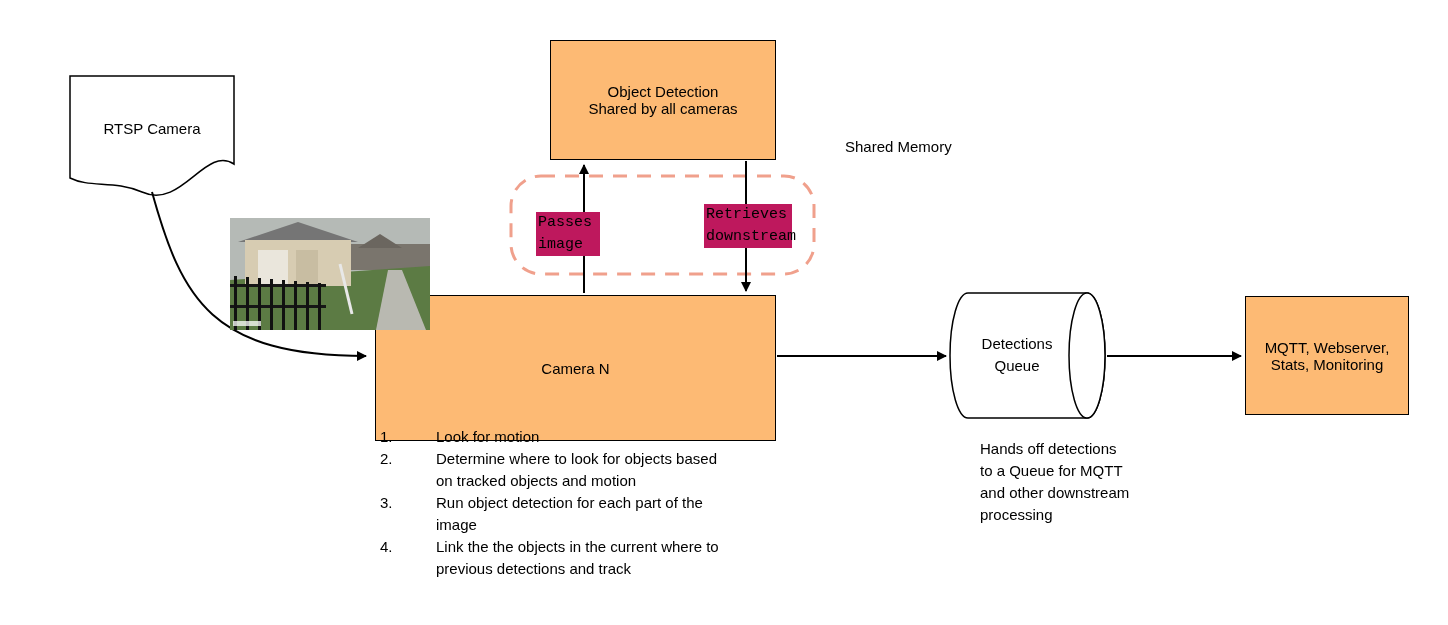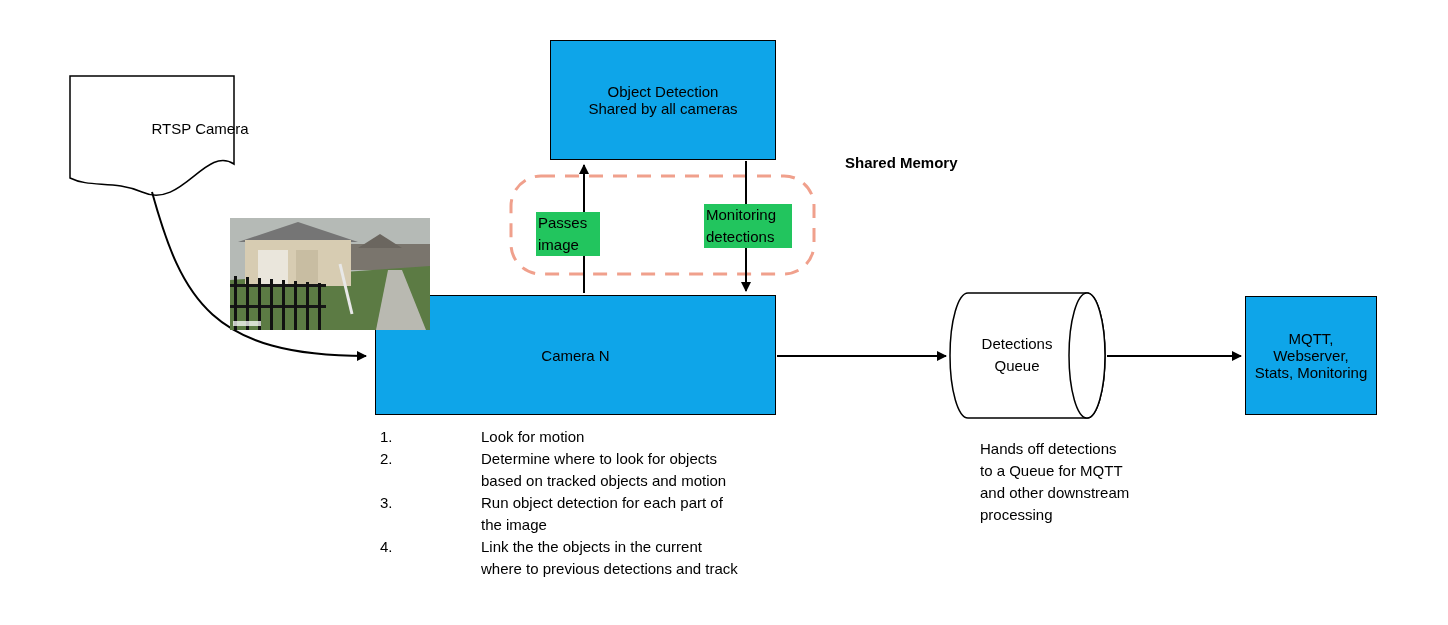--- a/index.html
+++ b/index.html
@@ -4,42 +4,42 @@
 <style>
   html,body { margin:0; padding:0; background:#ffffff; }
   .canvas {
     position:relative; width:1448px; height:625px; background:#ffffff;
     font-family:"Liberation Sans","DejaVu Sans",sans-serif;
     font-size:15px; color:#000; overflow:hidden;
   }
   .overlay { position:absolute; left:0; top:0; width:1448px; height:625px; }
   .abs { position:absolute; line-height:22px; }
   .node {
-    position:absolute; background:#0ea5e9; border:1.5px solid #000;
+    position:absolute; background:#fdba74; border:1.5px solid #000;
     display:flex; align-items:center; justify-content:center;
     text-align:center; box-sizing:border-box;
   }
   .node-object-detection { left:550px; top:40px;  width:226px; height:120px; }
-  .node-camera-n         { left:375px; top:295px; width:401px; height:120px; }
-  .node-mqtt             { left:1245px; top:296px; width:132px; height:119px; padding:0 8px; }
+  .node-camera-n         { left:375px; top:295px; width:401px; height:146px; }
+  .node-mqtt             { left:1245px; top:296px; width:164px; height:119px; padding:0 8px; }
   .italic { }
-  .bold   { font-weight:bold;margin-top:16px; }
-  .whitebg { background:#22c55e; width:fit-content; padding:0 2px; }
-  .rtsp-label      { left:70px;  top:118px; width:164px; text-align:center;padding-left:48px; }
+  .bold   { font-weight:normal; }
+  .whitebg { background:#be185d; width:fit-content; padding:0 2px;font-family:Liberation Mono, monospace; }
+  .rtsp-label      { left:70px;  top:118px; width:164px; text-align:center; }
   .queue-label     { left:952px; top:333px; width:112px; text-align:center;padding-left:9px; }
   .passes-label    { left:536px; top:212px; max-width:60px; }
   .retrieves-label { left:704px; top:204px; max-width:84px; }
   .shared-mem      { left:845px; top:136px; width:186px; }
   .fetches         { left:45px;  top:343px; width:148px; }
   .handsoff        { left:980px; top:438px; width:152px; }
   .snapshot        { left:230px; top:218px; width:200px; height:112px; }
   .steps { left:380px; top:426px; width:360px; margin:0; padding:0; counter-reset:step; list-style:none; }
   .steps li { counter-increment:step; display:flex; line-height:22px; }
   .steps li::before { content:counter(step) "."; flex:none; width:56px; }
-  .steps li span { width:286px;margin-left:45px; }
+  .steps li span { width:286px; }
 </style>
 </head>
 <body>
 
 <div class="canvas">
 
   <svg class="overlay" viewBox="0 0 1448 625">
     <defs>
       <marker id="arrow" markerWidth="11" markerHeight="10" refX="9" refY="5" orient="auto" markerUnits="userSpaceOnUse">
         <path d="M0,0 L10,5 L0,10 Z" fill="#000"></path>
@@ -102,21 +102,21 @@
     </g>
     <rect x="3" y="103" width="28" height="5" fill="#ffffff" opacity="0.75"></rect>
   </svg>
 
   <div class="abs rtsp-label">RTSP Camera</div>
 
   <div class="abs queue-label">Detections Queue</div>
 
   <div class="abs passes-label whitebg">Passes image</div>
 
-  <div class="abs retrieves-label whitebg">Monitoring detections</div>
+  <div class="abs retrieves-label whitebg">Retrieves downstream</div>
 
   <div class="abs shared-mem">
     <div class="bold">Shared Memory</div>
   </div>
 
 
   <div class="abs handsoff">Hands off detections to a Queue for MQTT and other downstream processing</div>
 
   <ol class="abs steps">
     <li>

